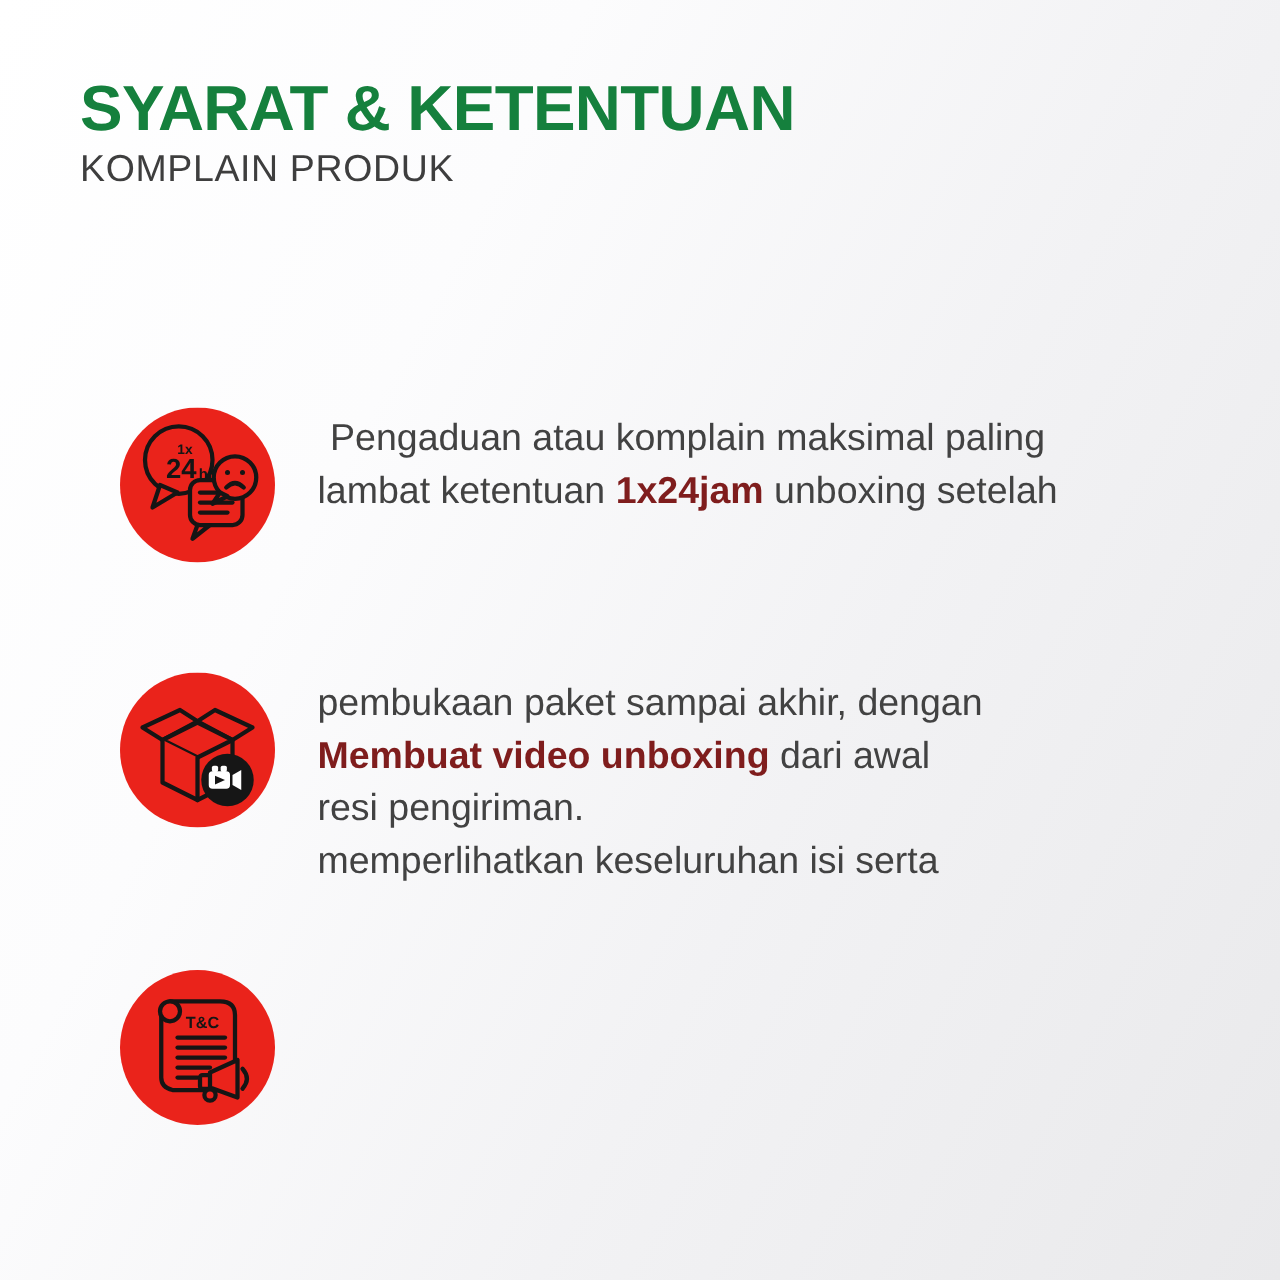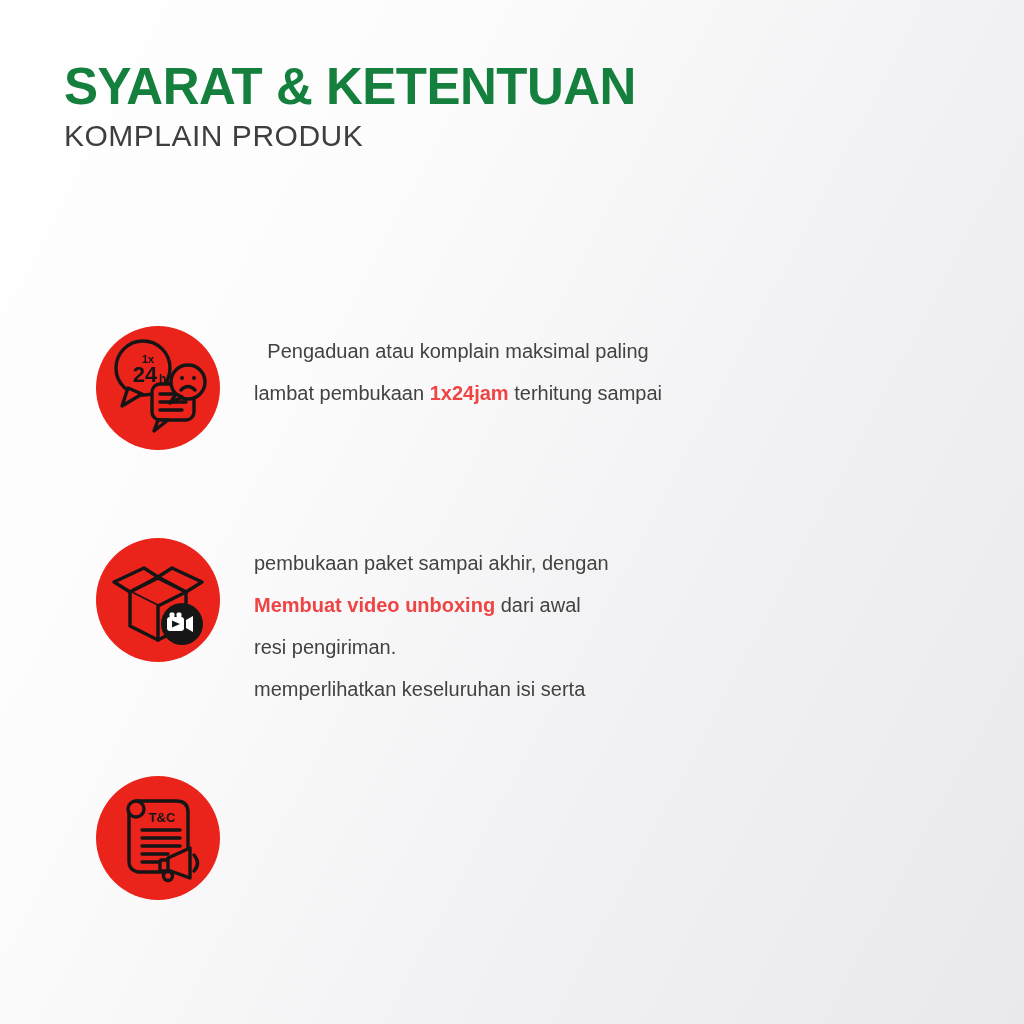--- a/index.html
+++ b/index.html
@@ -18,24 +18,24 @@
     color:#3e3e3e;line-height:1.1;margin:4px 0 0 0;
   }
   .item{position:absolute;left:96px;display:flex;align-items:flex-start;}
   .item-1{top:326px;text-align:center;}
   .item-2{top:538px;}
   .item-3{top:776px;}
   .icon-wrap{width:124px;height:124px;flex:none;}
   .icon-wrap svg{display:block;width:124px;height:124px;}
   .item-text{
     margin-left:34px;padding-top:4px;
-    font-size:20px;line-height:42px;color:#424242;
+    font-size:30px;line-height:42px;color:#424242;
   }
   .item-text .line{white-space:nowrap;}
-  .item-text .b{font-weight:700;color:#ef4444;}
+  .item-text .b{font-weight:700;color:#7f1d1d;}
   .ink{stroke:#151515;stroke-width:3.4;stroke-linejoin:round;stroke-linecap:round;}
   .red-fill{fill:#ea231b;}
   .no-fill{fill:none;}
   .ink-text{fill:#151515;font-family:"Liberation Sans",sans-serif;font-weight:700;}
 </style>
 </head>
 <body>
 
 <div class="title-block">
   <h1 class="title-main">SYARAT &amp; KETENTUAN</h1>
@@ -61,21 +61,21 @@
 
       <circle cx="92" cy="56" r="17" class="red-fill ink"></circle>
       <path d="M80,68 L74,77 L86,71 Z" class="red-fill ink"></path>
       <circle cx="86" cy="52" r="2" fill="#151515"></circle>
       <circle cx="98" cy="52" r="2" fill="#151515"></circle>
       <path d="M85,64 Q92,57 99,64" class="no-fill ink"></path>
     </svg>
   </div>
   <div class="item-text">
       <div class="line"><span>Pengaduan atau komplain maksimal paling</span></div>
-      <div class="line"><span>lambat pembukaan </span><span class="b">1x24jam</span><span> terhitung sampai</span></div>
+      <div class="line"><span>lambat ketentuan </span><span class="b">1x24jam</span><span> unboxing setelah</span></div>
     </div>
 </div>
 
 <div class="item item-2">
   <div class="icon-wrap">
     <svg viewBox="0 0 124 124" aria-hidden="true">
       <circle cx="62" cy="62" r="62" class="red-fill"></circle>
 
       <polygon points="34,54 18,44 48,30 62,39" class="red-fill ink"></polygon>
       <polygon points="90,54 106,44 76,30 62,39" class="red-fill ink"></polygon>

